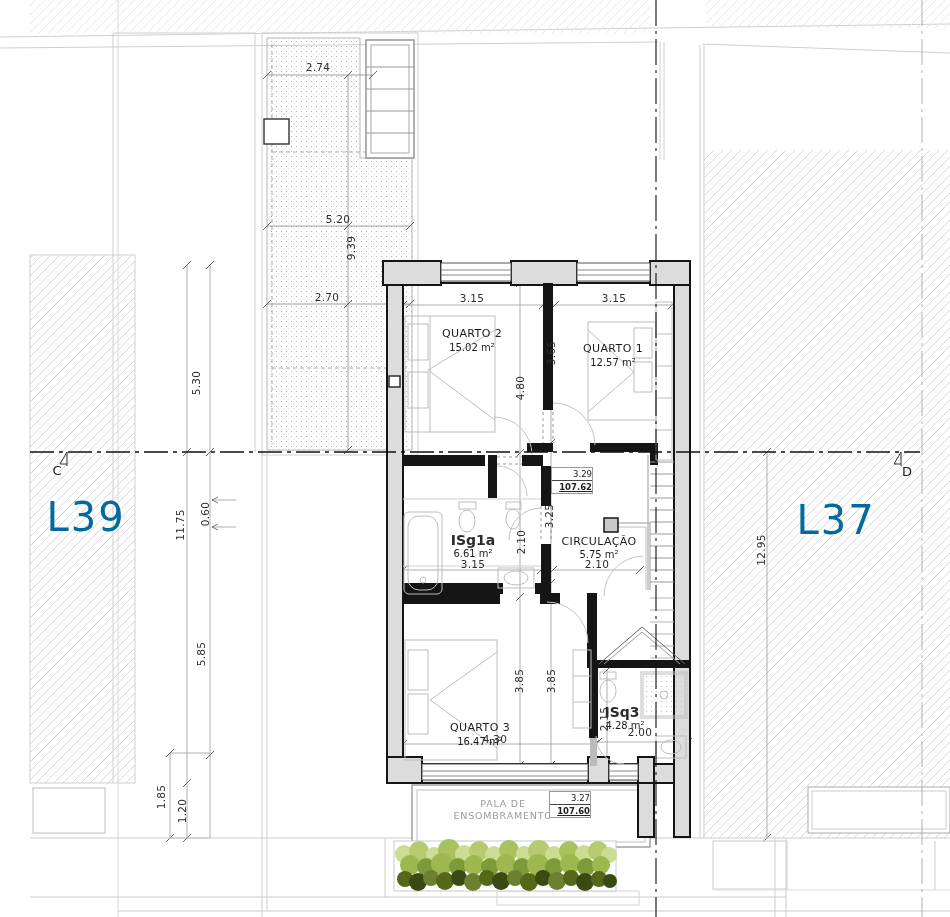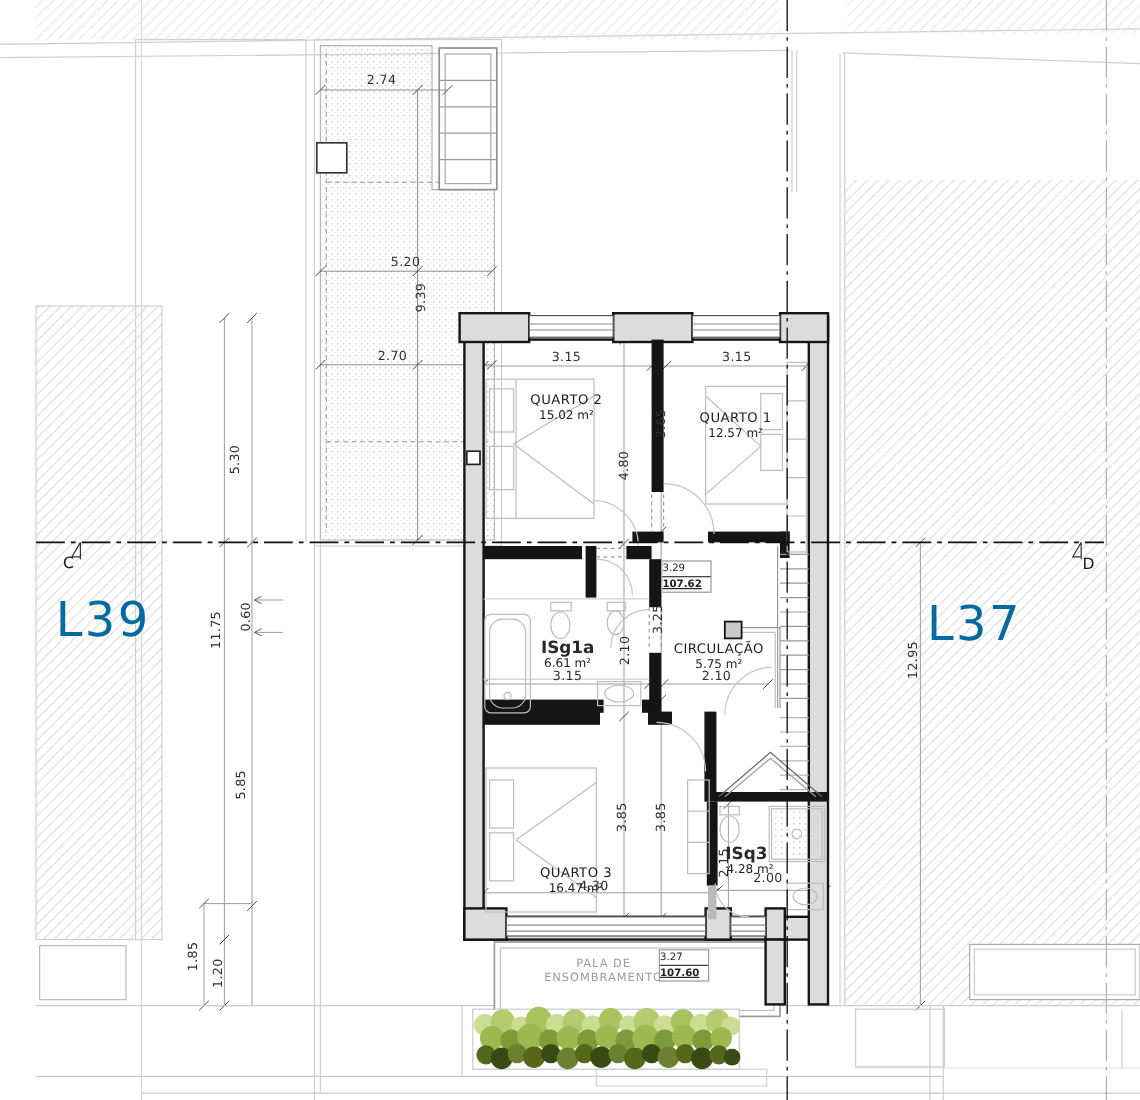--- a/index.html
+++ b/index.html
@@ -9,21 +9,21 @@
   .lbl{position:absolute;white-space:nowrap;transform:translate(-50%,-50%);color:#2e2e2e;}
   .rot{transform:translate(-50%,-50%) rotate(-90deg);}
   .dim{font-size:10.5px;letter-spacing:.3px;}
   .room{font-size:11px;color:#1c1c1c;letter-spacing:.4px;}
   .area{font-size:10px;color:#1c1c1c;}
   .small-room{font-size:14px;font-weight:bold;color:#2a2a2a;}
   .pala{font-size:9.5px;color:#9b9b9b;letter-spacing:.8px;}
   .lot{font-size:40px;color:#0369a1;letter-spacing:2px;}
   .marker{font-size:13px;color:#1a1a1a;}
   .levelbox{position:absolute;width:40px;background:#fff;border:1px solid #999;
-            font-size:8.5px;text-align:left;color:#222;line-height:12px;}
+            font-size:8.5px;text-align:right;color:#222;line-height:12px;}
   .levelbox .r1{border-bottom:1px solid #999;}
   .levelbox .r2{border-top:1px solid #444;margin-top:-1px;font-weight:bold;text-decoration:underline;}
 </style>
 </head>
 <body>
 
 <div id="canvas">
 
 <svg id="plan-svg" width="950" height="917" viewBox="0 0 950 917">
   <defs>
@@ -286,21 +286,21 @@
   <g fill="none">
     <path d="M30,452 H920" stroke="#111" stroke-width="1.6" stroke-dasharray="24,5,4,5"></path>
     <path d="M656,0 V917" stroke="#111" stroke-width="1.1" stroke-dasharray="26,5,3,5"></path>
     <path d="M922,0 V917" stroke="#b0b0b0" stroke-width="1" stroke-dasharray="26,5,3,5"></path>
     <path d="M67,452 V466 M67,452 L60,464 L67,464" stroke="#333"></path>
     <path d="M901,452 V466 M901,452 L894,464 L901,464" stroke="#333"></path>
   </g>
 </svg>
 
 <span class="lbl lot" style="left:86px;top:517px">L39</span>
-<span class="lbl lot" style="left:812px;top:520px">L37</span>
+<span class="lbl lot" style="left:836px;top:520px">L37</span>
 
 <span class="lbl marker" style="left:57px;top:470px">C</span>
 <span class="lbl marker" style="left:907px;top:471px">D</span>
 
 <span class="lbl room" style="left:472px;top:333px">QUARTO 2</span>
 <span class="lbl area" style="left:472px;top:347px">15.02 m²</span>
 <span class="lbl room" style="left:613px;top:348px">QUARTO 1</span>
 <span class="lbl area" style="left:613px;top:362px">12.57 m²</span>
 <span class="lbl small-room" style="left:473px;top:540px">ISg1a</span>
 <span class="lbl area" style="left:473px;top:553px">6.61 m²</span>

